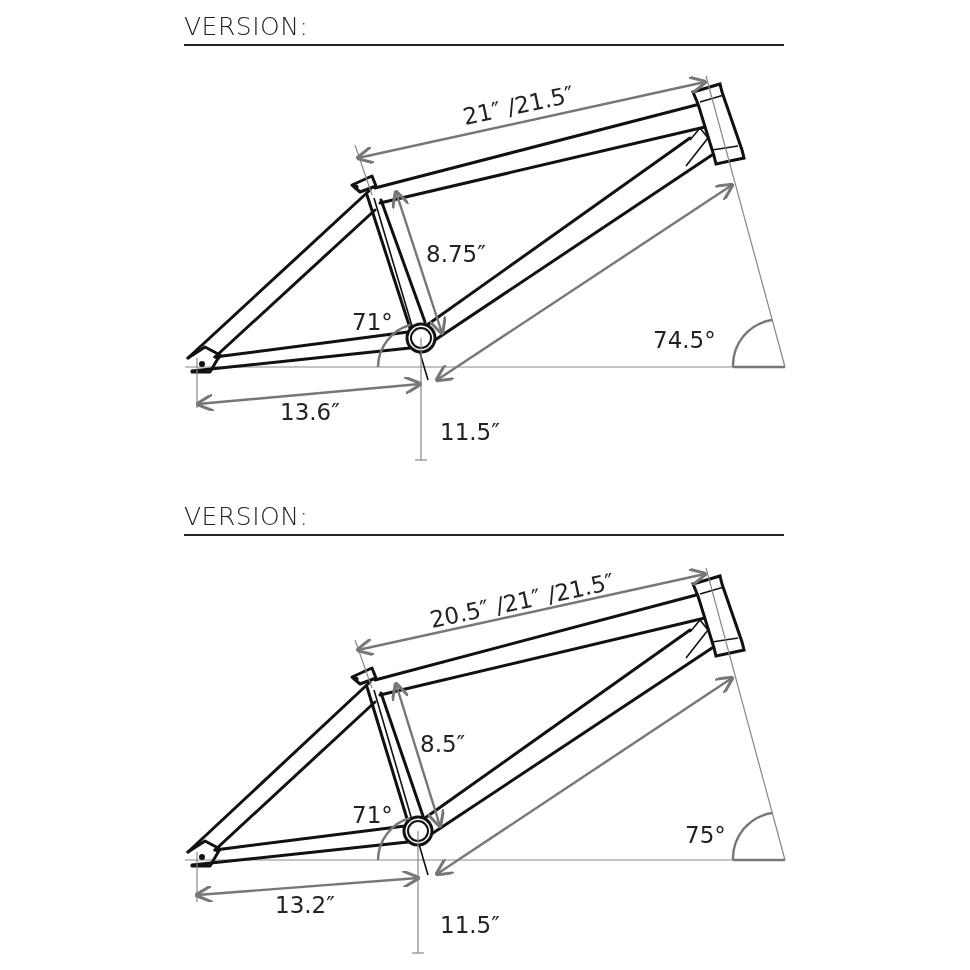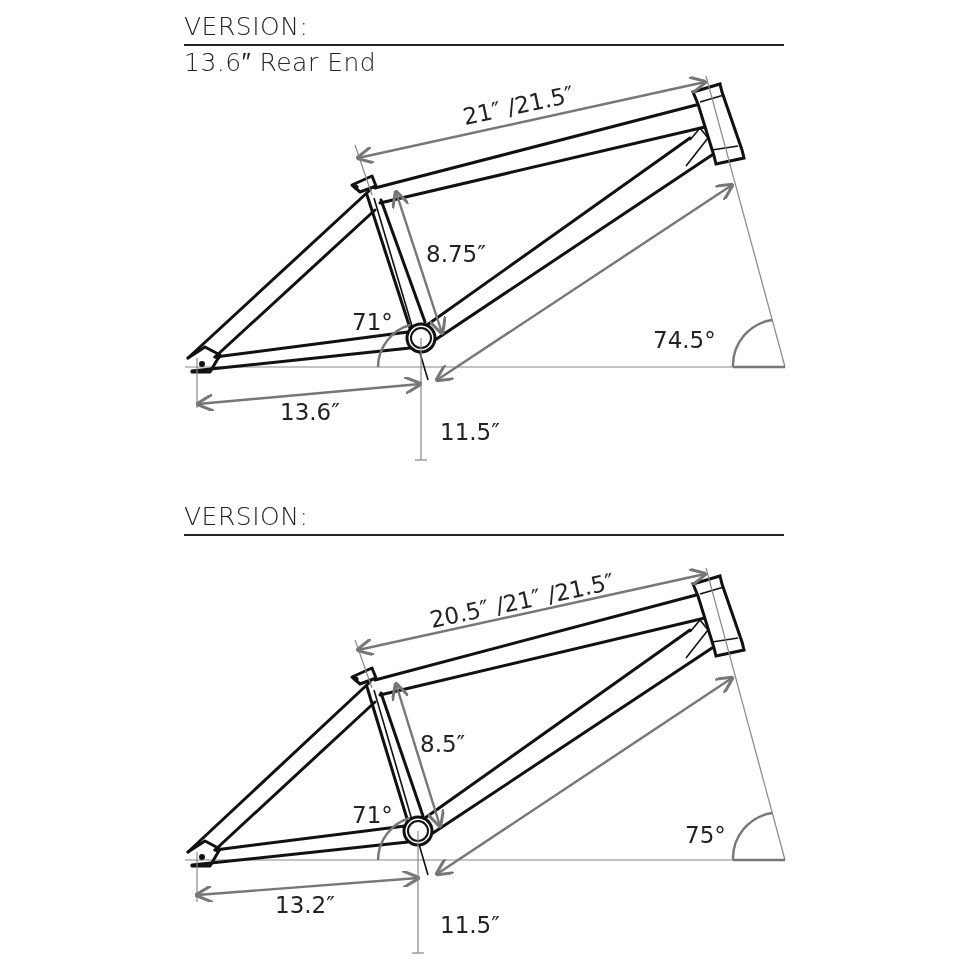--- a/index.html
+++ b/index.html
@@ -19,21 +19,20 @@
   .arc { fill: none; stroke: #777; stroke-width: 2.4; }
   .dimtxt { font-family: "DejaVu Sans", sans-serif; font-size: 23px; fill: #222; }
   .whitefill { fill: #fff; stroke: #111; stroke-width: 3; }
 </style>
 </head>
 <body>
 
 <div class="panel top">
   <div class="ver-label ver-title">VERSION:</div>
   <div class="rule"></div>
-  <div class="ver-label ver-sub">13.6″ Rear End</div>
 
   <svg class="frame" viewBox="0 0 970 485">
     <defs>
       <marker id="arr" viewBox="0 0 10 10" refX="9" refY="5" markerWidth="7" markerHeight="7" orient="auto-start-reverse">
         <path d="M0,0 L10,5 L0,10" fill="none" stroke="#777" stroke-width="1.8"></path>
       </marker>
     </defs>
 
     <line class="guide" x1="185" y1="367" x2="785" y2="367"></line>
 

